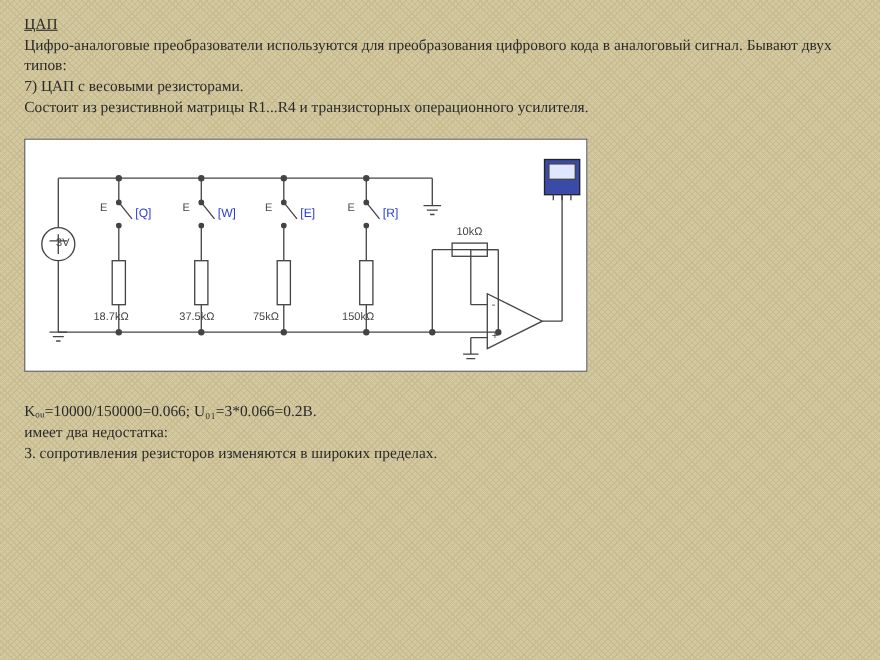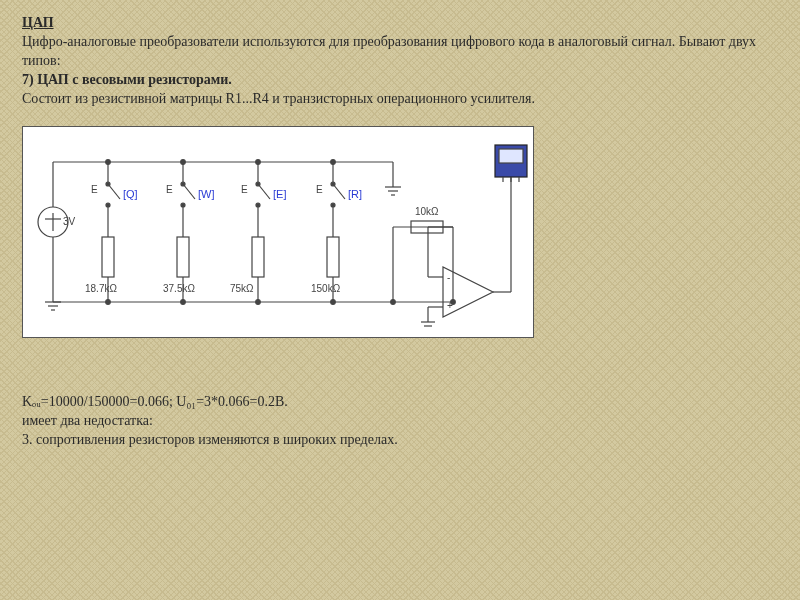--- a/index.html
+++ b/index.html
@@ -9,36 +9,36 @@
     font-size:14px;
     color:#2a2a2a;
     background:
       repeating-linear-gradient(45deg,#c7bb8f 0 1px,transparent 1px 4px),
       repeating-linear-gradient(-45deg,#c7bb8f 0 1px,transparent 1px 4px),
       #d3c9a0;
     box-sizing:border-box;
     padding:14px 22px;
     line-height:1.35;
   }
-  .bold{font-weight:bold}
+  .bold{font-weight:normal}
   .underline{text-decoration:underline}
   .circuit-box{
     background:#fff;
     width:510px;
     height:210px;
     margin:18px 0 0 0;
     border:1px solid #555;
     position:relative;
     font-family:Arial,sans-serif;
     font-size:10px;
   }
   .circuit-box svg{position:absolute;inset:0}
   .clabel{position:absolute;font-family:Arial,sans-serif;font-size:10px;color:#444}
   .keylbl{position:absolute;font-family:Arial,sans-serif;font-size:11px;color:#2a3bd5}
-  .formula-block{margin-top:55px}
+  .formula-block{margin-top:28px}
 </style>
 </head>
 <body>
 
 <div class="bold underline">ЦАП</div>
 <div>Цифро-аналоговые преобразователи используются для преобразования цифрового кода в аналоговый сигнал. Бывают двух типов:</div>
 <div class="bold">7) ЦАП с весовыми резисторами.</div>
 <div>Состоит из резистивной матрицы R1...R4 и транзисторных операционного усилителя.</div>
 
 <div class="circuit-box">
@@ -123,21 +123,21 @@
     <line x1="470" y1="165" x2="488" y2="165"></line>
     <line x1="488" y1="165" x2="488" y2="50"></line>
 
     <rect x="472" y="18" width="32" height="32" fill="#3a4aa8" stroke="#222"></rect>
     <rect x="476" y="22" width="24" height="14" fill="#dfe6ff"></rect>
     <line x1="480" y1="50" x2="480" y2="55"></line>
     <line x1="496" y1="50" x2="496" y2="55"></line>
     <line x1="488" y1="55" x2="488" y2="50"></line>
   </svg>
 
-  <span class="clabel" style="left:40px;top:88px">3V</span>
+  <span class="clabel" style="left:28px;top:88px">3V</span>
 
   <span class="clabel" style="left:68px;top:56px">E</span>
   <span class="keylbl" style="left:100px;top:60px">[Q]</span>
   <span class="clabel" style="left:143px;top:56px">E</span>
   <span class="keylbl" style="left:175px;top:60px">[W]</span>
   <span class="clabel" style="left:218px;top:56px">E</span>
   <span class="keylbl" style="left:250px;top:60px">[E]</span>
   <span class="clabel" style="left:293px;top:56px">E</span>
   <span class="keylbl" style="left:325px;top:60px">[R]</span>
 

